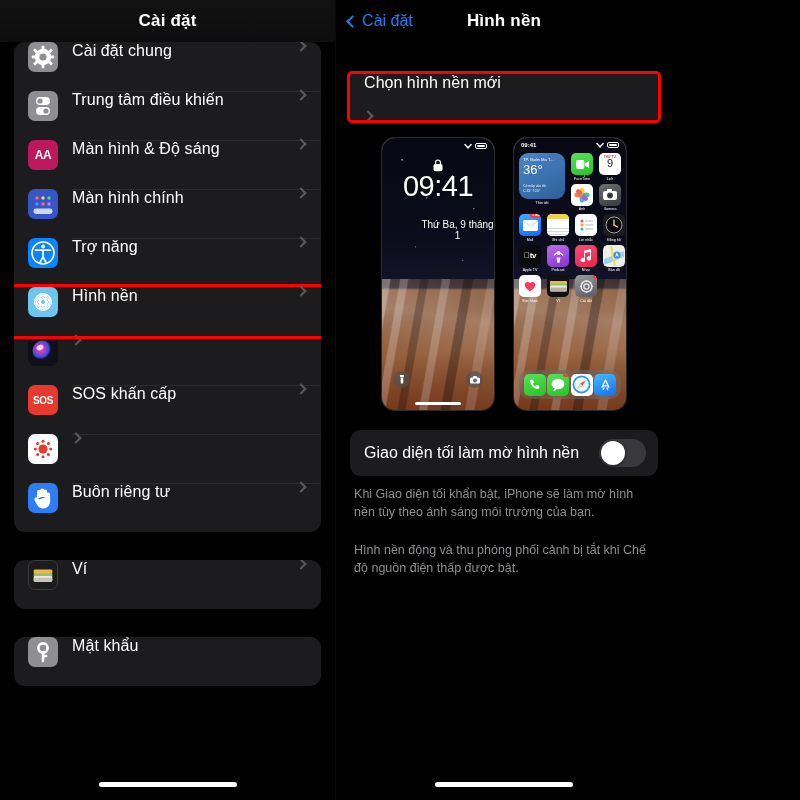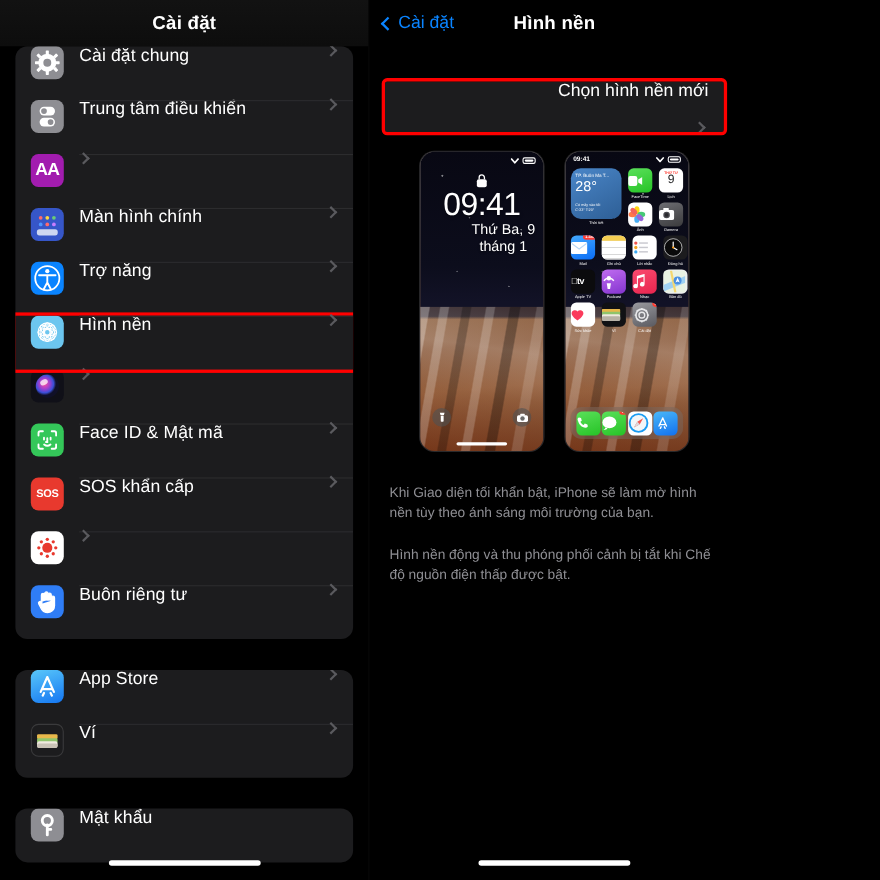--- a/index.html
+++ b/index.html
@@ -110,22 +110,22 @@
   .batt-ico { width: 12px; height: 6px; border: 1px solid #fff; border-radius: 2px; position: relative; }
   .batt-ico::before { content:""; position:absolute; inset:1px; background:#fff; border-radius:1px; }
 
   .ls-lock { position: absolute; top: 20px; left: 50%; transform: translateX(-50%); z-index: 3; }
   .ls-time {
     position: absolute; top: 32px; left: 0; right: 0; text-align: center;
     color: #fff; font-size: 29px; font-weight: 300; letter-spacing: -.5px; z-index: 3;
     text-shadow: 0 1px 3px rgba(0,0,0,.5);
   }
   .ls-date {
-    position: absolute; top: 63px; left: 0; right: 0; text-align: center;
-    color: #fff; font-size: 13px; z-index: 3; text-shadow: 0 1px 2px rgba(0,0,0,.5); padding-left: 39px;
+    position: absolute; top: 81px; left: 0; right: 0; text-align: center;
+    color: #fff; font-size: 10px; z-index: 3; text-shadow: 0 1px 2px rgba(0,0,0,.5); padding-left: 39px;
   }
   .ls-btn {
     position: absolute; bottom: 22px; width: 17px; height: 17px; border-radius: 50%;
     background: rgba(80,80,80,.62); display: flex; align-items: center; justify-content: center;
     z-index: 3;
   }
   .ls-btn.l { left: 11px; }
   .ls-btn.r { right: 11px; }
   .home-ind {
     position: absolute; bottom: 5px; left: 50%; transform: translateX(-50%);
@@ -148,21 +148,21 @@
     background: linear-gradient(150deg, #4a86c8, #2e5f96);
     color: #fff; overflow: hidden; position: relative;
   }
   .widget-city { font-size: 4.2px; white-space: nowrap; }
   .widget-temp { font-size: 13px; font-weight: 300; line-height: 1.1; margin-top: 1px; }
   .widget-cond { font-size: 3.4px; margin-top: 7px; opacity: .95; line-height: 1.5; }
   .w-label { font-size: 3.6px; color: #fff; text-align: center; margin-top: 1.5px; white-space: nowrap; }
   .app { width: 22px; }
   .app-ico {
     width: 22px; height: 22px; border-radius: 5px; position: relative;
-    display: flex; align-items: center; justify-content: flex-start; overflow: hidden;
+    display: flex; align-items: center; justify-content: center; overflow: hidden;
   }
   .app-badge {
     position: absolute; top: -2px; right: -2px; background: #ff3b30; color: #fff;
     font-size: 3.6px; border-radius: 5px; padding: .5px 2px; line-height: 1.3;
     font-weight: bold; z-index: 4;
   }
   .app-row { display: flex; gap: 6px; margin-bottom: 3px; }
   .dock {
     position: absolute; bottom: 11px; left: 5px; right: 5px; height: 29px;
     background: rgba(120,110,105,.42); border-radius: 10px; z-index: 3;
@@ -234,21 +234,22 @@
                 <circle cx="12" cy="10" r="2.6" fill="#8e8e93"></circle>
                 <rect x="8" y="16" width="14" height="8" rx="4" fill="#fff"></rect>
                 <circle cx="18" cy="20" r="2.6" fill="#8e8e93"></circle>
               </svg>
           </span>
           <span class="row-label">Trung tâm điều khiển</span>
           <span class="chev"></span>
         </div>
 
         <div class="row">
-          <span class="row-icon" style="background:#a21caf;font-size:16px;letter-spacing:-.5px">AA</span>
+          <span class="row-icon" style="background:#be185d;font-size:12px;letter-spacing:-.5px">AA</span>
+          <span class="row-label">Màn hình &amp; Độ sáng</span>
           <span class="chev"></span>
         </div>
 
         <div class="row">
           <span class="row-icon" style="background:#3656c8">
             <svg class="ico-svg" viewBox="0 0 30 30">
                 <g>
                   <circle cx="9" cy="9" r="1.7" fill="#ff6b6b"></circle>
                   <circle cx="15" cy="9" r="1.7" fill="#ffd93d"></circle>
                   <circle cx="21" cy="9" r="1.7" fill="#6bcB77"></circle>
@@ -304,37 +305,20 @@
                     <stop offset="100%" stop-color="#101028"></stop>
                   </radialGradient>
                 </defs>
                 <circle cx="15" cy="15" r="10.5" fill="url(#sg)"></circle>
                 <ellipse cx="12" cy="11.5" rx="3.6" ry="2.6" fill="#fff" opacity=".75" transform="rotate(-25 12 11.5)"></ellipse>
               </svg>
           </span>
           <span class="chev"></span>
         </div>
 
-        <div class="row">
-          <span class="row-icon" style="background:#34c759">
-            <svg class="ico-svg" viewBox="0 0 30 30">
-                <g fill="none" stroke="#fff" stroke-width="1.7" stroke-linecap="round">
-                  <path d="M7 11V8.6A1.6 1.6 0 018.6 7H11"></path>
-                  <path d="M19 7h2.4A1.6 1.6 0 0123 8.6V11"></path>
-                  <path d="M23 19v2.4a1.6 1.6 0 01-1.6 1.6H19"></path>
-                  <path d="M11 23H8.6A1.6 1.6 0 017 21.4V19"></path>
-                  <path d="M12 13v1.6M18 13v1.6"></path>
-                  <path d="M15 13.4v3.4h-1.2"></path>
-                  <path d="M12.1 19.1c1.7 1.4 4.1 1.4 5.8 0"></path>
-                </g>
-              </svg>
-          </span>
-          <span class="row-label">Face ID &amp; Mật mã</span>
-          <span class="chev"></span>
-        </div>
 
         <div class="row">
           <span class="row-icon" style="background:#e8392e;font-size:10px;font-weight:bold;letter-spacing:-.3px">SOS</span>
           <span class="row-label">SOS khẩn cấp</span>
           <span class="chev"></span>
         </div>
 
         <div class="row">
           <span class="row-icon" style="background:#fff">
             <svg class="ico-svg" viewBox="0 0 30 30">
@@ -361,29 +345,20 @@
                 <path d="M9.6 15.6V8.9a1.5 1.5 0 013 0v5.3m0-.1V7.6a1.5 1.5 0 013 0v6.4m0-.2V8.6a1.5 1.5 0 013 0v5.6m0-.1v-2.6a1.5 1.5 0 013 0v7.1c0 3.6-2.7 6.3-6.2 6.3-3 0-4.7-1.3-5.8-3.4l-2.5-4.6a1.5 1.5 0 012.4-1.7l1.1 1.4" fill="#fff" stroke="#fff" stroke-width="1.1" stroke-linejoin="round"></path>
               </svg>
           </span>
           <span class="row-label">Buôn riêng tư</span>
           <span class="chev"></span>
         </div>
       </div>
 
       <div class="card">
         <div class="row">
-          <span class="row-icon" style="background:linear-gradient(160deg,#5ac8fa,#1476f2)">
-            <svg class="ico-svg" viewBox="0 0 30 30">
-                <path d="M15 6.5l-6 13.5M15 6.5l6 13.5M10.5 17.5h9M12 21l-1.2 2.4M18 21l1.2 2.4" stroke="#fff" stroke-width="2" stroke-linecap="round" fill="none"></path>
-              </svg>
-          </span>
-          <span class="row-label">App Store</span>
-          <span class="chev"></span>
-        </div>
-        <div class="row">
           <span class="row-icon" style="background:#1c1c1e;border:1px solid #3a3a3c">
             <svg class="ico-svg" viewBox="0 0 30 30">
                 <rect x="5" y="9" width="20" height="5" rx="1.4" fill="#e8b84b"></rect>
                 <rect x="5" y="13" width="20" height="5" rx="1.4" fill="#8fc46b"></rect>
                 <rect x="5" y="16" width="20" height="6.4" rx="2" fill="#efe9df"></rect>
                 <rect x="5" y="18" width="20" height="4.4" rx="1.8" fill="#c9c2b6"></rect>
               </svg>
           </span>
           <span class="row-label">Ví</span>
           <span class="chev"></span>
@@ -410,21 +385,21 @@
   <div class="screen right">
     <div class="navbar plain">
       <span class="nav-back">
         <span class="chev-left"></span>
         <span>Cài đặt</span>
       </span>
       <span class="nav-title">Hình nền</span>
     </div>
 
     <div class="r-pad" style="margin-top:32px">
-      <div class="r-card hl-box" style="display:flex;align-items:flex-end;height:46px;padding:0 14px;flex-direction:column;">
+      <div class="r-card hl-box" style="display:flex;align-items:flex-start;height:46px;padding:0 14px;flex-direction:column;">
         <span class="r-row-label">Chọn hình nền mới</span>
         <span class="chev"></span>
       </div>
     </div>
 
     <div class="previews">
 
       <div class="phone">
         <div class="wall"></div>
         <div class="ls-status">
@@ -465,21 +440,21 @@
             <span class="batt-ico"></span>
           </span>
         </div>
 
         <div class="hs-grid">
 
           <div class="widget-row">
             <div>
               <div class="widget">
                 <div class="widget-city">TP. Buôn Ma T...</div>
-                <div class="widget-temp">28°</div>
+                <div class="widget-temp">36°</div>
                 <div class="widget-cond">Có mây vào tối</div>
                 <div class="widget-cond" style="margin-top:0">C:33° T:20°</div>
               </div>
               <div class="w-label">Thời tiết</div>
             </div>
 
             <div style="display:flex;flex-direction:column;gap:3px">
               <div class="app-row" style="margin:0">
                 <div class="app">
                   <div class="app-ico" style="background:linear-gradient(160deg,#5ae05a,#26c326)">
@@ -673,19 +648,25 @@
           <div class="app-ico" style="background:linear-gradient(160deg,#4ab8f8,#1170ee)">
             <svg width="17" height="17" viewBox="0 0 30 30">
                 <path d="M15 7l-6 13M15 7l6 13M10.3 17.6h9.4M12.4 21.2l-1.3 2.4M17.6 21.2l1.3 2.4" stroke="#fff" stroke-width="2.2" stroke-linecap="round" fill="none"></path>
               </svg>
           </div>
         </div>
       </div>
     </div>
 
     <div class="r-pad" style="margin-top:20px">
+      <div class="toggle-row">
+        <span class="r-row-label">Giao diện tối làm mờ hình nền</span>
+        <span class="switch">
+          <span class="knob"></span>
+        </span>
+      </div>
       <div class="footnote">Khi Giao diện tối khẩn bật, iPhone sẽ làm mờ hình nền tùy theo ánh sáng môi trường của bạn.</div>
       <div class="footnote second">Hình nền động và thu phóng phối cảnh bị tắt khi Chế độ nguồn điện thấp được bật.</div>
     </div>
 
     <div class="big-home-ind"></div>
   </div>
 </div>
 
 </body></html>

